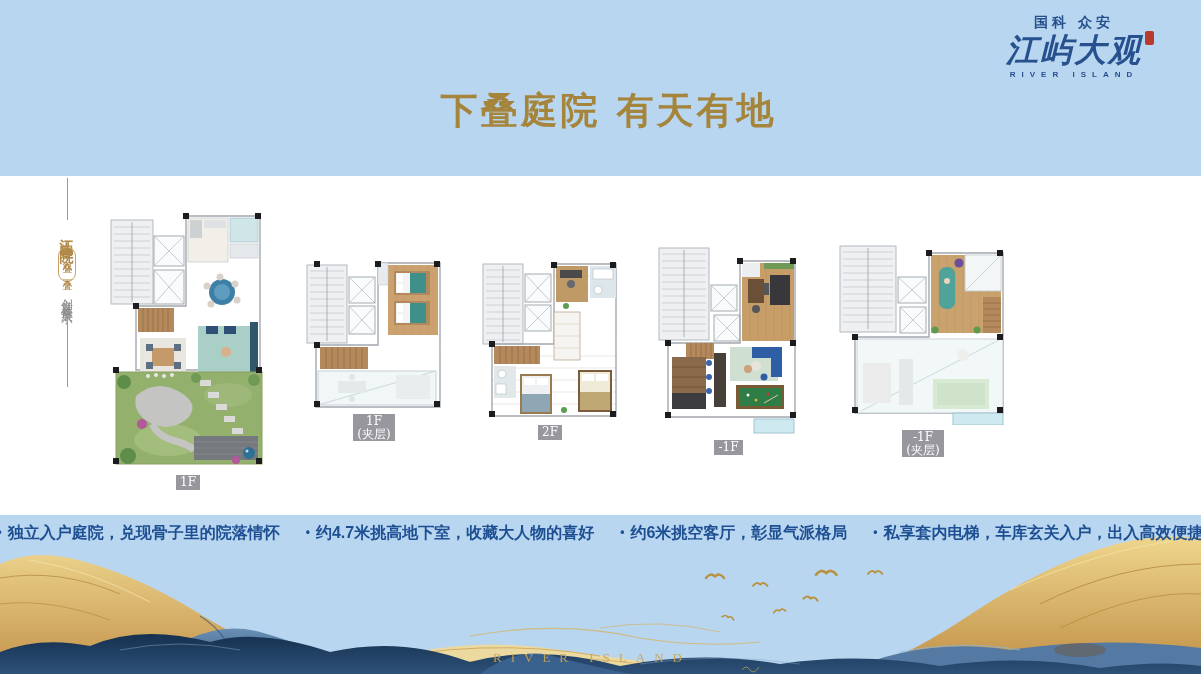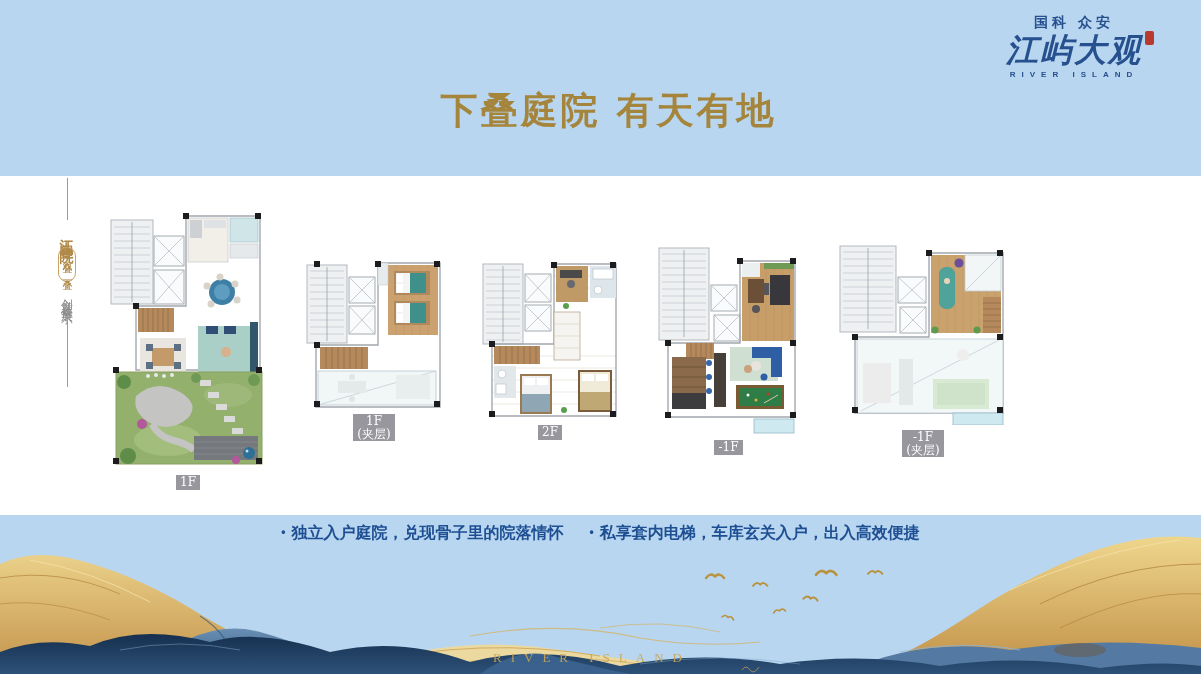--- a/index.html
+++ b/index.html
@@ -468,17 +468,19 @@
         <path d="M0,4 Q3,0 6,3 Q9,0 12,4" transform="translate(868,45) scale(1.2)"></path>
         <path d="M0,4 Q3,0 6,3 Q9,0 12,4" transform="translate(804,70) scale(1.2) rotate(8)"></path>
         <path d="M0,4 Q3,0 6,3 Q9,0 12,4" transform="translate(773,85) rotate(-10)"></path>
         <path d="M0,4 Q3,0 6,3 Q9,0 12,4" transform="translate(723,89) rotate(15)"></path>
       </g>
       <text class="wm" x="592" y="138" text-anchor="middle" font-size="13" letter-spacing="9" fill="#c9a353" opacity="0.9">RIVER ISLAND</text>
       <path d="M742,146 q4,-6 8,0 q4,5 9,-3" stroke="#c9a353" stroke-width="1" fill="none" opacity="0.7"></path>
     </svg>
     <ul class="features">
       <li>独立入户庭院，兑现骨子里的院落情怀</li>
+      <li>约4.7米挑高地下室，收藏大人物的喜好</li>
+      <li>约6米挑空客厅，彰显气派格局</li>
       <li>私享套内电梯，车库玄关入户，出入高效便捷</li>
     </ul>
   </footer>
 
 </div>
 
 </body></html>

